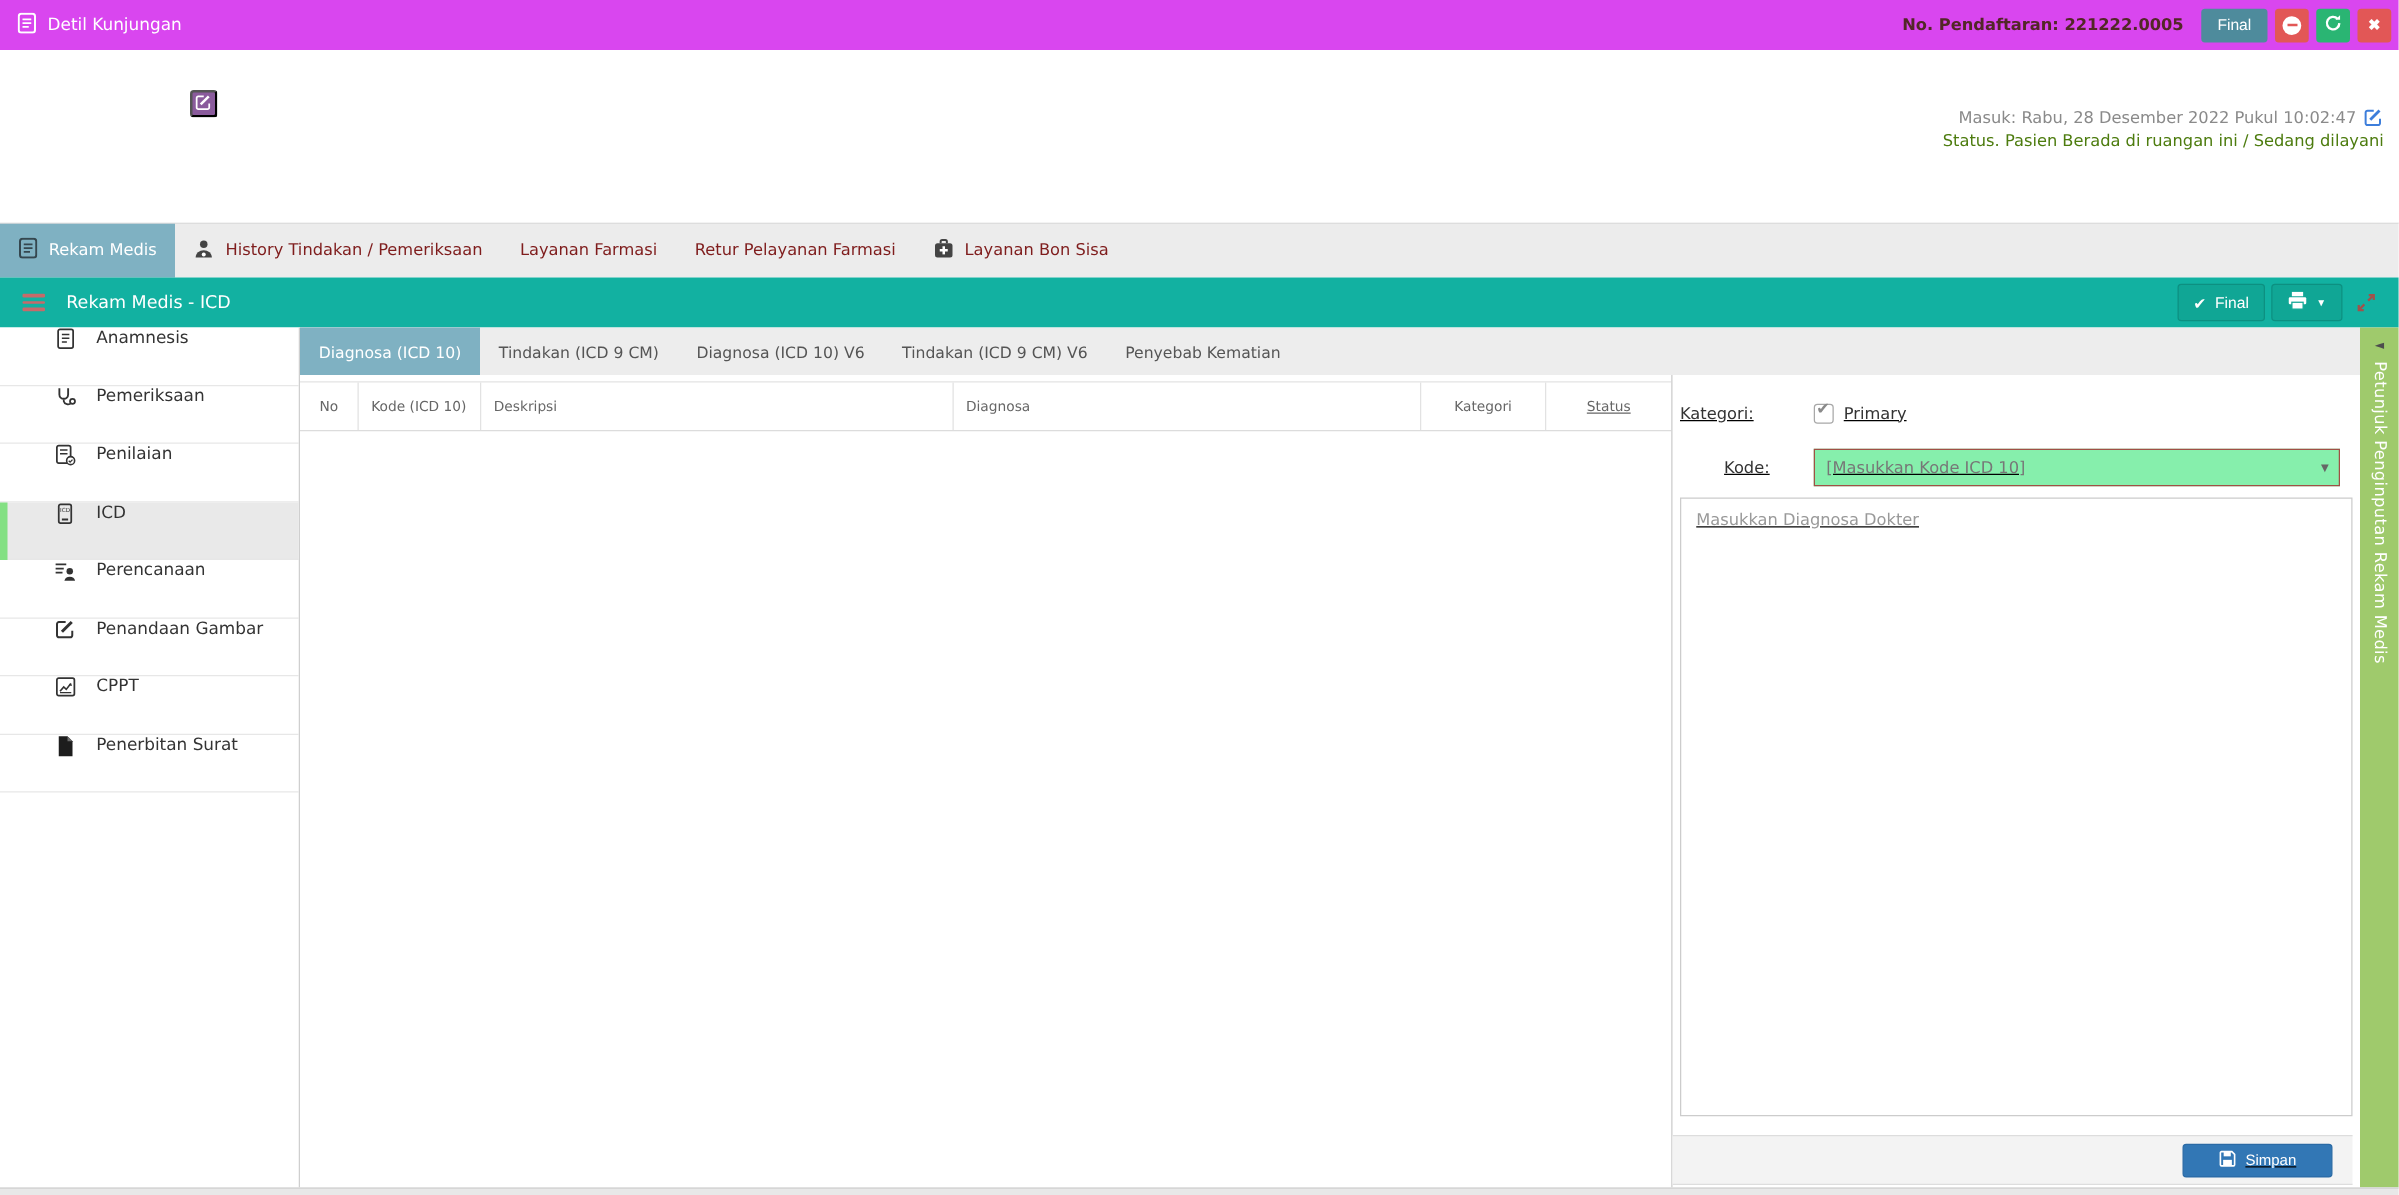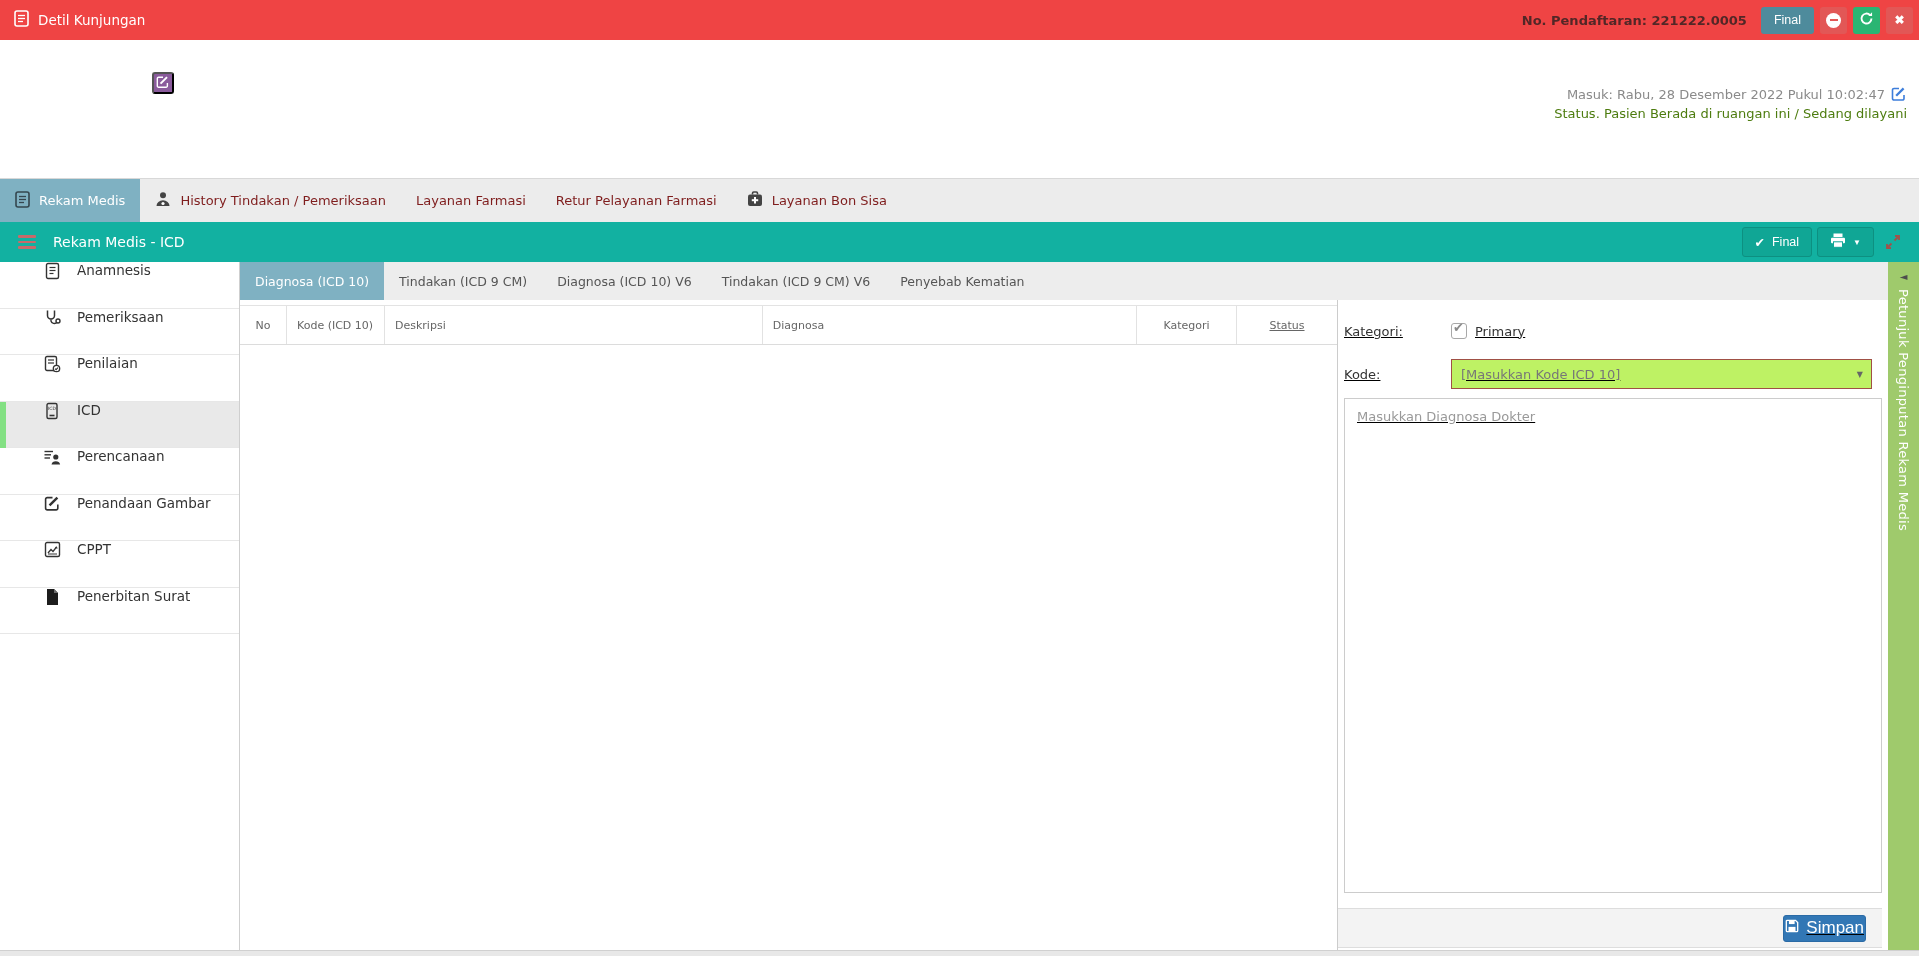--- a/index.html
+++ b/index.html
@@ -1,21 +1,21 @@
 <!DOCTYPE html>
 <html><head>
 <meta charset="utf-8">
 <style>
   * { margin:0; padding:0; box-sizing:border-box; }
   html,body { width:1919px; height:956px; overflow:hidden; }
   body { font-family:"DejaVu Sans","Liberation Sans",sans-serif; font-size:13px; background:#fff; }
   .screen { position:relative; width:1919px; height:956px; display:flex; flex-direction:column; }
 
   
-  .topbar { height:40px; background:#ef4444; display:flex; align-items:center; padding:0 6px 0 14px; flex:0 0 auto; }
+  .topbar { height:40px; background:#d946ef; display:flex; align-items:center; padding:0 6px 0 14px; flex:0 0 auto; }
   .topbar-title { color:#fff; font-size:13.5px; display:flex; align-items:center; gap:9px; }
   .topbar-right { margin-left:auto; display:flex; align-items:center; gap:6px; }
   .reg-no { color:#522727; font-weight:bold; font-size:13px; margin-right:8px; }
   .btn { cursor:pointer; border:none; }
   .btn-final-top { background:#4e8b9c; color:#fff; height:27px; padding:0 13px; border-radius:3px; font-size:12.5px; display:flex; align-items:center; }
   .btn-sq { width:27px; height:27px; border-radius:3px; display:flex; align-items:center; justify-content:center; color:#fff; }
   .btn-red { background:#e25756; } .btn-green { background:#2ab573; }
   .minus-circle { width:15px; height:15px; background:#fff; border-radius:50%; display:flex; align-items:center; justify-content:center; }
   .minus-circle i { display:block; width:8px; height:2.4px; background:#e25756; }
   .x-glyph { font-size:12px; font-weight:bold; }
@@ -64,27 +64,27 @@
   .th-kat { width:100px; } .th-status { width:100px; border-right:none;text-decoration:underline; }
 
   
   .form-panel { width:551px; flex:0 0 auto; border-left:1px solid #ccc; display:flex; flex-direction:column;text-decoration:underline; }
   .frow { display:flex; align-items:center; }
   .frow-kat { margin:22px 0 0 6px; height:18px; }
   .flabel { font-size:13px; color:#333; width:107px; }
   .checkbox { width:16px; height:16px; border:1.5px solid #a8a8a8; border-radius:3px; background:#fff; position:relative; cursor:pointer; flex:0 0 auto; }
   .checkbox .chk { position:absolute; left:1px; top:-4px; color:#8a8a8a; font-size:13px; }
   .cb-label { margin-left:8px; color:#333; }
-  .frow-kode { margin:19px 0 0 6px; }
-  .kode-select { width:421px; height:30px; border:1px solid #a05045; display:flex; align-items:center; padding:0 24px 0 9px; color:#777; font-size:13px; position:relative; cursor:pointer; background:#bef264; }
+  .frow-kode { margin:19px 0 0 6px;text-align:center; }
+  .kode-select { width:421px; height:30px; border:1px solid #a05045; display:flex; align-items:center; padding:0 24px 0 9px; color:#777; font-size:13px; position:relative; cursor:pointer; background:#86efac; }
   .kode-select .caret { position:absolute; right:8px; color:#666; }
   .diag-textarea { margin:9px 6px 0 6px; height:495px; resize:none; border:1px solid #ccc; padding:10px 12px; font-family:"DejaVu Sans","Liberation Sans",sans-serif; font-size:13px; color:#444; outline:none; }
   .diag-textarea::placeholder { color:#999; }
   .panel-footer { margin:15px 6px 0 0; height:40px; background:#f3f3f3; border-top:1px solid #ddd; border-bottom:1px solid #ddd; display:flex; align-items:center; justify-content:flex-end; padding-right:16px; flex:0 0 auto; }
-  .btn-simpan { background:#3277b5; border:1px solid #2a6aa5; color:#fff; height:27px; padding:0 1px; border-radius:3px; font-size:17px; display:flex; align-items:center; gap:7px; cursor:pointer; }
+  .btn-simpan { background:#3277b5; border:1px solid #2a6aa5; color:#fff; height:27px; padding:0 28px; border-radius:3px; font-size:12px; display:flex; align-items:center; gap:7px; cursor:pointer; }
 
   
   .help-bar { width:31px; flex:0 0 auto; background:#9fca6c; display:flex; flex-direction:column; align-items:center; cursor:pointer; }
   .help-arrow { color:#4d4d4d; font-size:10px; margin-top:9px; }
   .help-text { writing-mode:vertical-rl; color:#fff; font-size:13px; margin-top:7px; letter-spacing:0.3px; white-space:nowrap; }
 
   .bottom-strip { height:6px; background:#e8e8e8; border-top:1px solid #d0d0d0; flex:0 0 auto; }
 </style>
 </head>
 <body>

